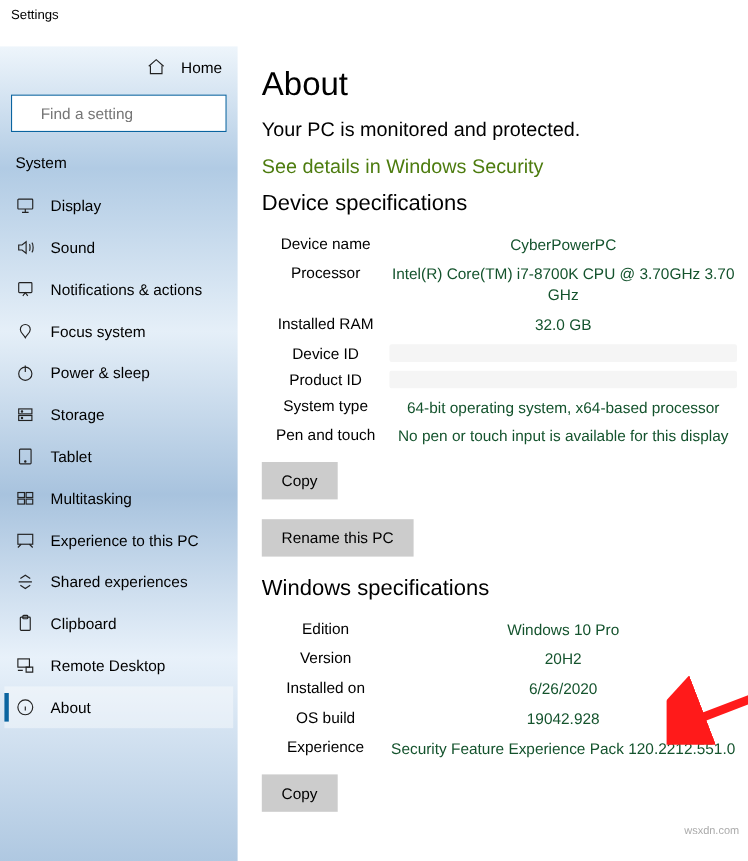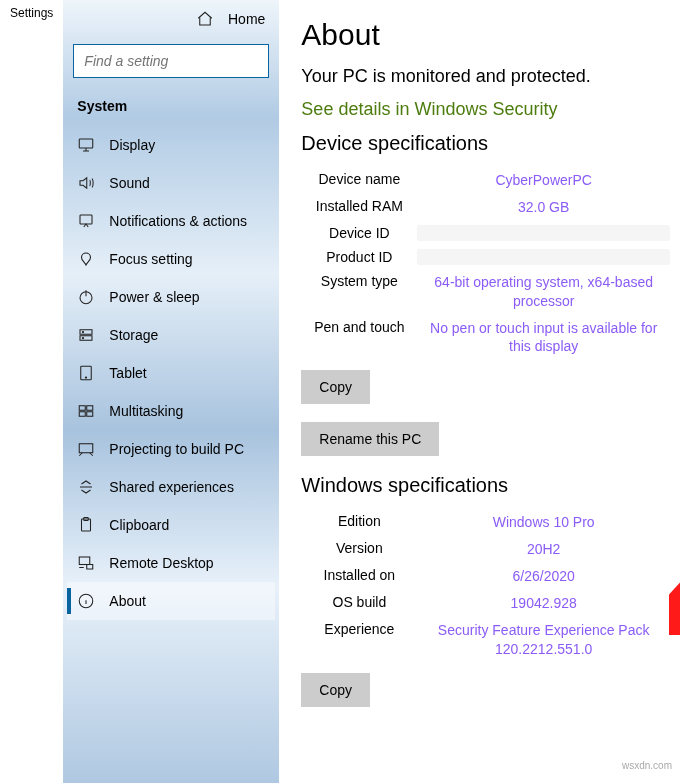--- a/index.html
+++ b/index.html
@@ -6,21 +6,21 @@
   body {
     font-family: "Segoe UI", Tahoma, sans-serif;
     font-size: 14px;
     background: #fff;
     color: #000;
     width: 680px;
     height: 783px;
     overflow: hidden;
     position: relative;
   }
-  .app { display: flex; flex-direction: row; height: 100%; }
+  .app { display: flex; flex-direction: column; height: 100%; gap: 12px; }
   .titlebar {
     height: 30px;
     padding: 6px 10px;
     font-size: 12px;
     color: #000;
   }
   .body { display: flex; flex: 1; overflow: hidden; }
   .sidebar {
     width: 216px;
     background: linear-gradient(180deg, #eef5fb 0%, #b1cbe4 15%, #e5eff8 35%, #a8c3de 55%, #e8f1fa 75%, #afc8e1 100%);
@@ -36,29 +36,28 @@
     cursor: pointer;
     color: #000;
   }
   .home-row { margin-bottom: 6px; justify-content: flex-end; }
   .search-wrap { padding: 0 6px 14px 6px; }
   .search {
     width: 100%;
     height: 34px;
     border: 1px solid #0a64a0;
     background: #fff;
-    padding: 0 10px;
+    padding: 0 26px;
     font-size: 14px;
-    font-style: italic;
     color: #4c1d95;
     outline: none;
   }
   .section-label {
     padding: 6px 10px 12px 10px;
-    font-weight: 700;
+    font-weight: 400;
   }
   .nav-item.active {
     background: rgba(255,255,255,0.4);
     position: relative;
   }
   .nav-item.active::before {
     content: "";
     position: absolute;
     left: 0; top: 6px; bottom: 6px;
     width: 4px;
@@ -73,39 +72,39 @@
     overflow: hidden;
     position: relative;
   }
   h1 { font-weight: 400; font-size: 30px; margin-bottom: 14px; }
   .subtitle { font-size: 18px; margin-bottom: 12px; }
   .link { color: #4d7c0f; font-size: 18px; cursor: pointer; margin-bottom: 12px; display: inline-block; }
   h2 { font-weight: 500; font-size: 20px; margin-bottom: 12px; }
   .spec-table { width: 100%; font-size: 14px; text-align: center; }
   .spec-row { display: flex; padding: 4px 0; }
   .spec-label { width: 116px; flex: none; color: #000; }
-  .spec-value { flex: 1; color: #8b5cf6; line-height: 1.35; }
+  .spec-value { flex: 1; color: #14532d; line-height: 1.35; }
   .spec-value.blurred {
     background: #f5f5f5;
     height: 16px;
     border-radius: 2px;
   }
   .btn {
     background: #ccc;
     border: none;
     padding: 9px 18px;
     font-size: 14px;
     cursor: pointer;
     margin: 10px 4px 18px 0;
     font-family: inherit;
   }
   .watermark {
     position: absolute;
     right: 8px;
-    bottom: 12px;
+    bottom: 22px;
     font-size: 10px;
     color: #aaa;
   }
   .arrow {
     position: absolute;
     pointer-events: none;
   }
 </style>
 </head>
 <body>
@@ -155,21 +154,21 @@
             </svg>
           </span>
         <span>Notifications &amp; actions</span>
       </div>
       <div class="nav-item">
         <span class="icon">
             <svg viewBox="0 0 24 24">
               <path d="M12 4a6 6 0 0 1 6 6c0 4-4 6-6 10-2-4-6-6-6-10a6 6 0 0 1 6-6z"></path>
             </svg>
           </span>
-        <span>Focus setting</span>
+        <span>Focus system</span>
       </div>
       <div class="nav-item">
         <span class="icon">
             <svg viewBox="0 0 24 24">
               <circle cx="12" cy="13" r="8"></circle>
               <path d="M12 3v8"></path>
             </svg>
           </span>
         <span>Power &amp; sleep</span>
       </div>
@@ -204,21 +203,21 @@
           </span>
         <span>Multitasking</span>
       </div>
       <div class="nav-item">
         <span class="icon">
             <svg viewBox="0 0 24 24">
               <rect x="3" y="5" width="18" height="12"></rect>
               <path d="M7 17 3 21M17 17l4 4"></path>
             </svg>
           </span>
-        <span>Projecting to build PC</span>
+        <span>Experience to this PC</span>
       </div>
       <div class="nav-item">
         <span class="icon">
             <svg viewBox="0 0 24 24">
               <path d="M6 8l6-4 6 4M6 16l6 4 6-4M4 12h16"></path>
             </svg>
           </span>
         <span>Shared experiences</span>
       </div>
       <div class="nav-item">
@@ -253,20 +252,24 @@
     <div class="main">
       <h1>About</h1>
       <div class="subtitle">Your PC is monitored and protected.</div>
       <a class="link">See details in Windows Security</a>
 
       <h2>Device specifications</h2>
       <div class="spec-table">
         <div class="spec-row">
           <div class="spec-label">Device name</div>
           <div class="spec-value">CyberPowerPC</div>
+        </div>
+        <div class="spec-row">
+          <div class="spec-label">Processor</div>
+          <div class="spec-value">Intel(R) Core(TM) i7-8700K CPU @ 3.70GHz   3.70 GHz</div>
         </div>
         <div class="spec-row">
           <div class="spec-label">Installed RAM</div>
           <div class="spec-value">32.0 GB</div>
         </div>
         <div class="spec-row">
           <div class="spec-label">Device ID</div>
           <div class="spec-value blurred"></div>
         </div>
         <div class="spec-row">

